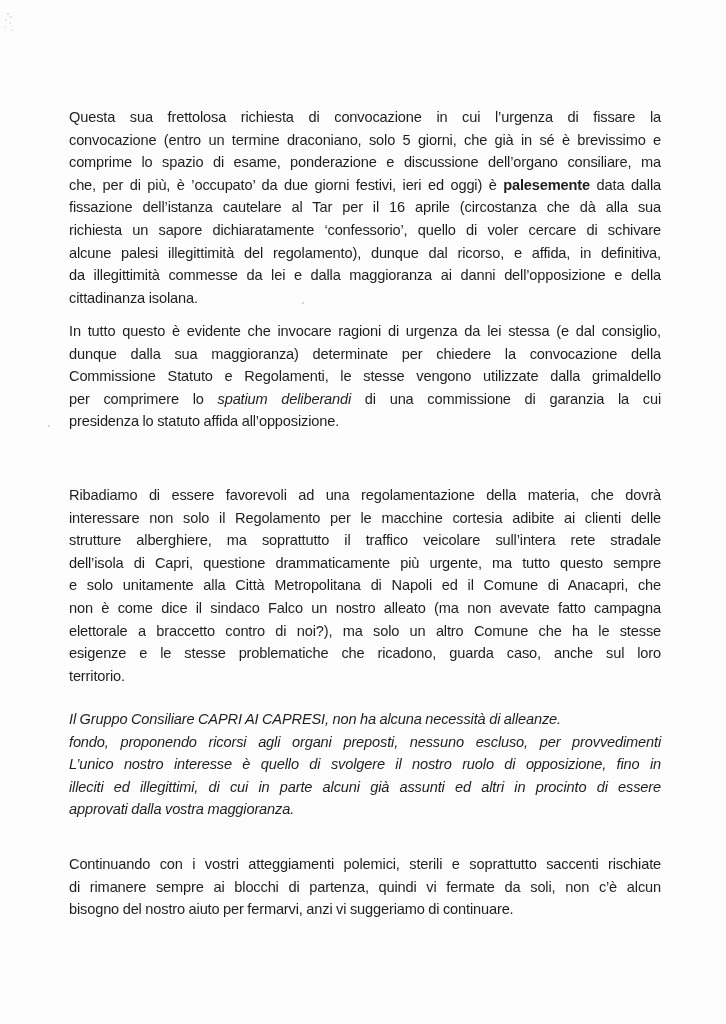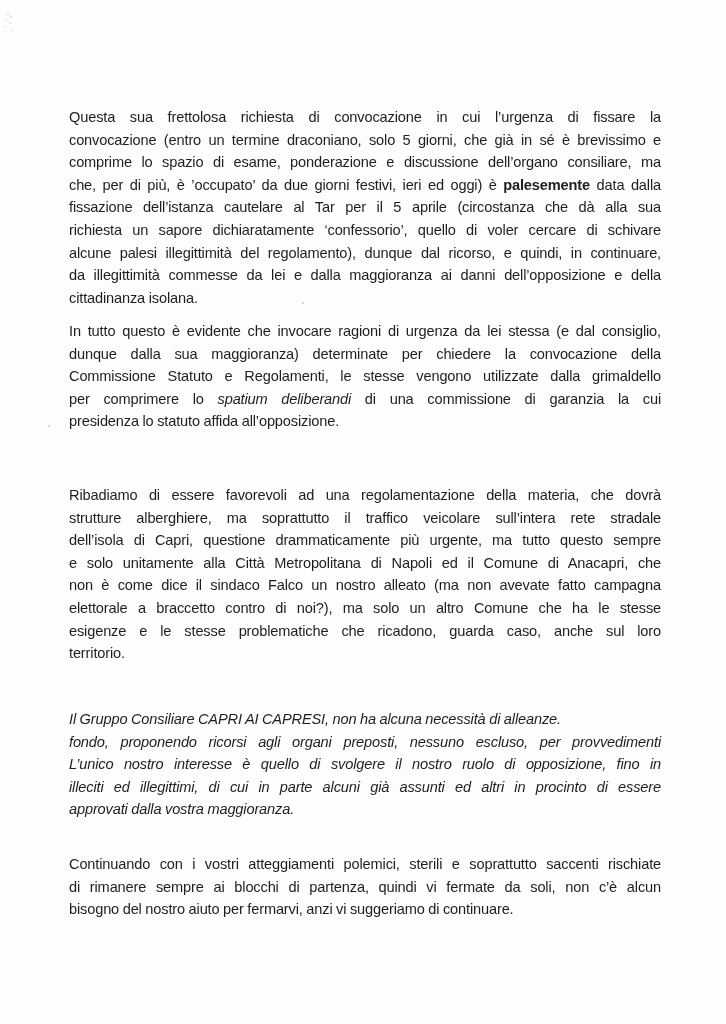--- a/index.html
+++ b/index.html
@@ -88,35 +88,36 @@
 
   <div class="speck" style="left:302px;top:302px"></div>
   <div class="speck" style="left:48px;top:425px"></div>
   <div class="speck" style="left:356px;top:113px"></div>
 
   <div class="para" id="p1">
       <span class="line"><span class="just">Questa sua frettolosa richiesta di convocazione in cui l’urgenza di fissare la</span></span>
       <span class="line"><span class="just">convocazione (entro un termine draconiano, solo 5 giorni, che già in sé è brevissimo e</span></span>
       <span class="line"><span class="just">comprime lo spazio di esame, ponderazione e discussione dell’organo consiliare, ma</span></span>
       <span class="line"><span class="just">che, per di più, è ’occupato’ da due giorni festivi, ieri ed oggi) è <b>palesemente</b> data dalla</span></span>
-      <span class="line"><span class="just">fissazione dell’istanza cautelare al Tar per il 5 aprile (circostanza che dà alla sua</span></span>
+      <span class="line"><span class="just">fissazione dell’istanza cautelare al Tar per il 16 aprile (circostanza che dà alla sua</span></span>
       <span class="line"><span class="just">richiesta un sapore dichiaratamente ‘confessorio’, quello di voler cercare di schivare</span></span>
-      <span class="line"><span class="just">alcune palesi illegittimità del regolamento), dunque dal ricorso, e quindi, in continuare,</span></span>
+      <span class="line"><span class="just">alcune palesi illegittimità del regolamento), dunque dal ricorso, e affida, in definitiva,</span></span>
       <span class="line"><span class="just">da illegittimità commesse da lei e dalla maggioranza ai danni dell’opposizione e della</span></span>
       <span class="line last"><span class="just">cittadinanza isolana.</span></span>
     </div>
   <div class="para" id="p2">
       <span class="line"><span class="just">In tutto questo è evidente che invocare ragioni di urgenza da lei stessa (e dal consiglio,</span></span>
       <span class="line"><span class="just">dunque dalla sua maggioranza) determinate per chiedere la convocazione della</span></span>
       <span class="line"><span class="just">Commissione Statuto e Regolamenti, le stesse vengono utilizzate dalla grimaldello</span></span>
       <span class="line"><span class="just">per comprimere lo <i>spatium deliberandi</i> di una commissione di garanzia la cui</span></span>
       <span class="line last"><span class="just">presidenza lo statuto affida all’opposizione.</span></span>
     </div>
   <div class="para" id="p3">
       <span class="line"><span class="just">Ribadiamo di essere favorevoli ad una regolamentazione della materia, che dovrà</span></span>
+      <span class="line"><span class="just">interessare non solo il Regolamento per le macchine cortesia adibite ai clienti delle</span></span>
       <span class="line"><span class="just">strutture alberghiere, ma soprattutto il traffico veicolare sull’intera rete stradale</span></span>
       <span class="line"><span class="just">dell’isola di Capri, questione drammaticamente più urgente, ma tutto questo sempre</span></span>
       <span class="line"><span class="just">e solo unitamente alla Città Metropolitana di Napoli ed il Comune di Anacapri, che</span></span>
       <span class="line"><span class="just">non è come dice il sindaco Falco un nostro alleato (ma non avevate fatto campagna</span></span>
       <span class="line"><span class="just">elettorale a braccetto contro di noi?), ma solo un altro Comune che ha le stesse</span></span>
       <span class="line"><span class="just">esigenze e le stesse problematiche che ricadono, guarda caso, anche sul loro</span></span>
       <span class="line last"><span class="just">territorio.</span></span>
     </div>
   <div class="para" id="p4">
       <span class="line last"><span class="just">Il Gruppo Consiliare CAPRI AI CAPRESI, non ha alcuna necessità di alleanze.</span></span>

